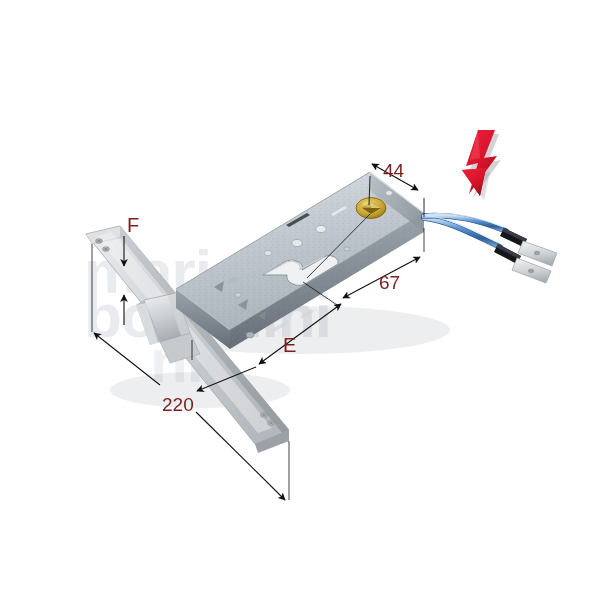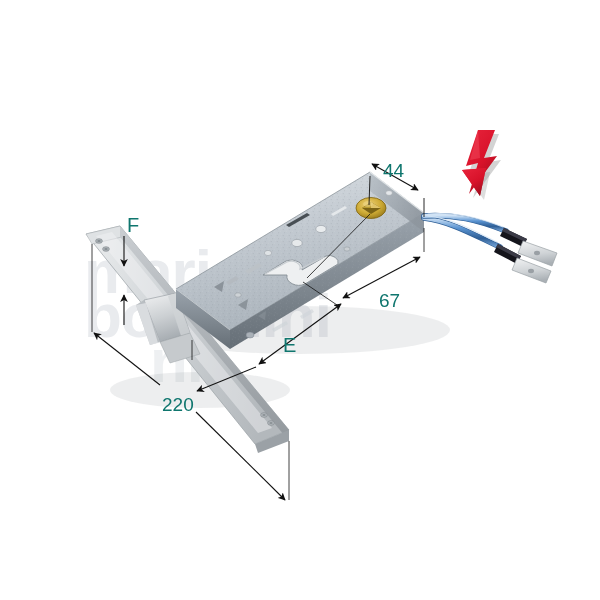--- a/index.html
+++ b/index.html
@@ -8,23 +8,23 @@
   #stage{position:relative;width:600px;height:600px;background:#ffffff;}
 
   
   .wm{position:absolute;color:#e9ebee;font-weight:700;letter-spacing:-1px;
       user-select:none;white-space:nowrap;}
   .wm1{left:84px;top:236px;font-size:62px;}
   .wm2{left:84px;top:280px;font-size:62px;}
   .wm3{left:150px;top:325px;font-size:62px;color:#eef0f2;}
 
   
-  .dim{position:absolute;color:#0f766e;font-size:19px;font-weight:400;}
+  .dim{position:absolute;color:#7f1d1d;font-size:19px;font-weight:400;}
   .dim-44{left:383px;top:160px;}
-  .dim-67{left:379px;top:272px;margin-top:18px;}
+  .dim-67{left:379px;top:272px;}
   .dim-E {left:283px;top:334px;font-size:20px;}
   .dim-F {left:127px;top:214px;font-size:20px;}
   .dim-160{left:162px;top:394px;}
 
   svg.layer{position:absolute;left:0;top:0;width:600px;height:600px;
             overflow:visible;pointer-events:none;}
 </style>
 </head>
 <body>
 

